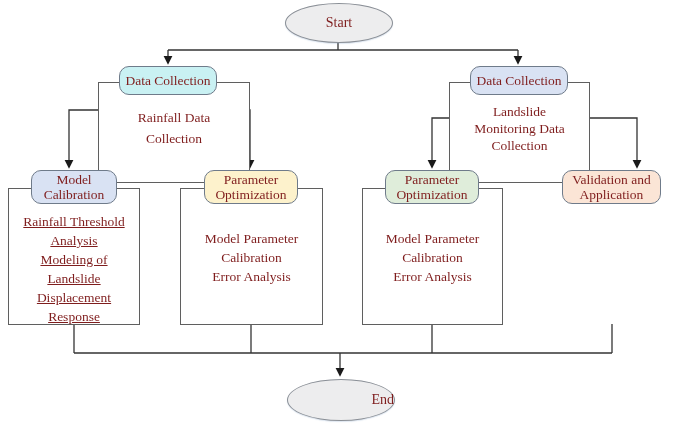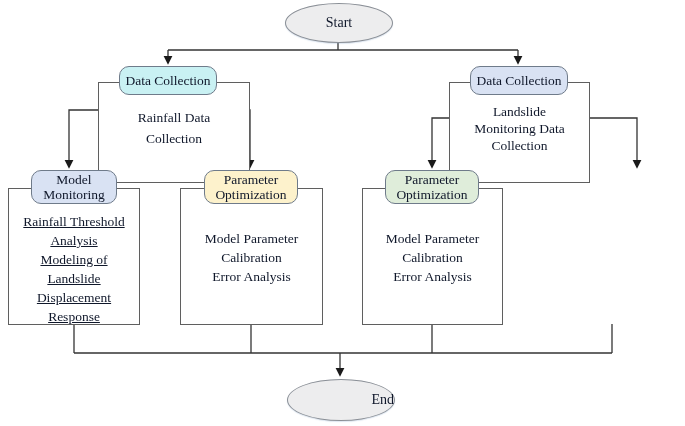--- a/index.html
+++ b/index.html
@@ -1,18 +1,18 @@
 <!DOCTYPE html>
 <html><head>
 <meta charset="utf-8">
 <style>
   html,body { margin:0; padding:0; background:#ffffff; }
   #canvas {
     position:relative; width:685px; height:426px; background:#ffffff;
-    font-family:"Liberation Serif", serif; color:#0f172a; overflow:hidden;
+    font-family:"Liberation Serif", serif; color:#7f1d1d; overflow:hidden;
   }
   #connector-layer { position:absolute; left:0; top:0; z-index:1; }
   .node-box {
     position:absolute; z-index:2; background:#ffffff;
     border:1.4px solid #5f5f5f; box-sizing:border-box; text-align:center;
   }
   .node-body {
     font-size:13.5px; line-height:19px; white-space:pre-line; text-align:center;
   }
   .node-body.lh17 { line-height:17px; }
@@ -90,19 +90,21 @@
   </div>
   <div class="node-box" style="left:362px; top:188px; width:141px; height:137px;">
     <div class="node-body" style="padding-top:40px;">Model Parameter
 Calibration
 Error Analysis</div>
   </div>
 
   <div class="tag-pill" style="left: 119px; top: 66px; width: 98px; height: 29px; background-color: rgb(201, 241, 243);">Data Collection</div>
   <div class="tag-pill" style="left: 470px; top: 66px; width: 98px; height: 29px; background-color: rgb(217, 226, 243);">Data Collection</div>
   <div class="tag-pill" style="left: 31px; top: 170px; width: 86px; height: 34px; background-color: rgb(217, 226, 243);">Model
-Monitoring</div>
+Calibration</div>
   <div class="tag-pill" style="left: 204px; top: 170px; width: 94px; height: 34px; background-color: rgb(253, 242, 204);">Parameter
 Optimization</div>
   <div class="tag-pill" style="left: 385px; top: 170px; width: 94px; height: 34px; background-color: rgb(223, 237, 218);">Parameter
 Optimization</div>
+  <div class="tag-pill" style="left: 562px; top: 170px; width: 99px; height: 34px; background-color: rgb(251, 229, 214);">Validation and
+Application</div>
 
 </div>
 
 </body></html>

